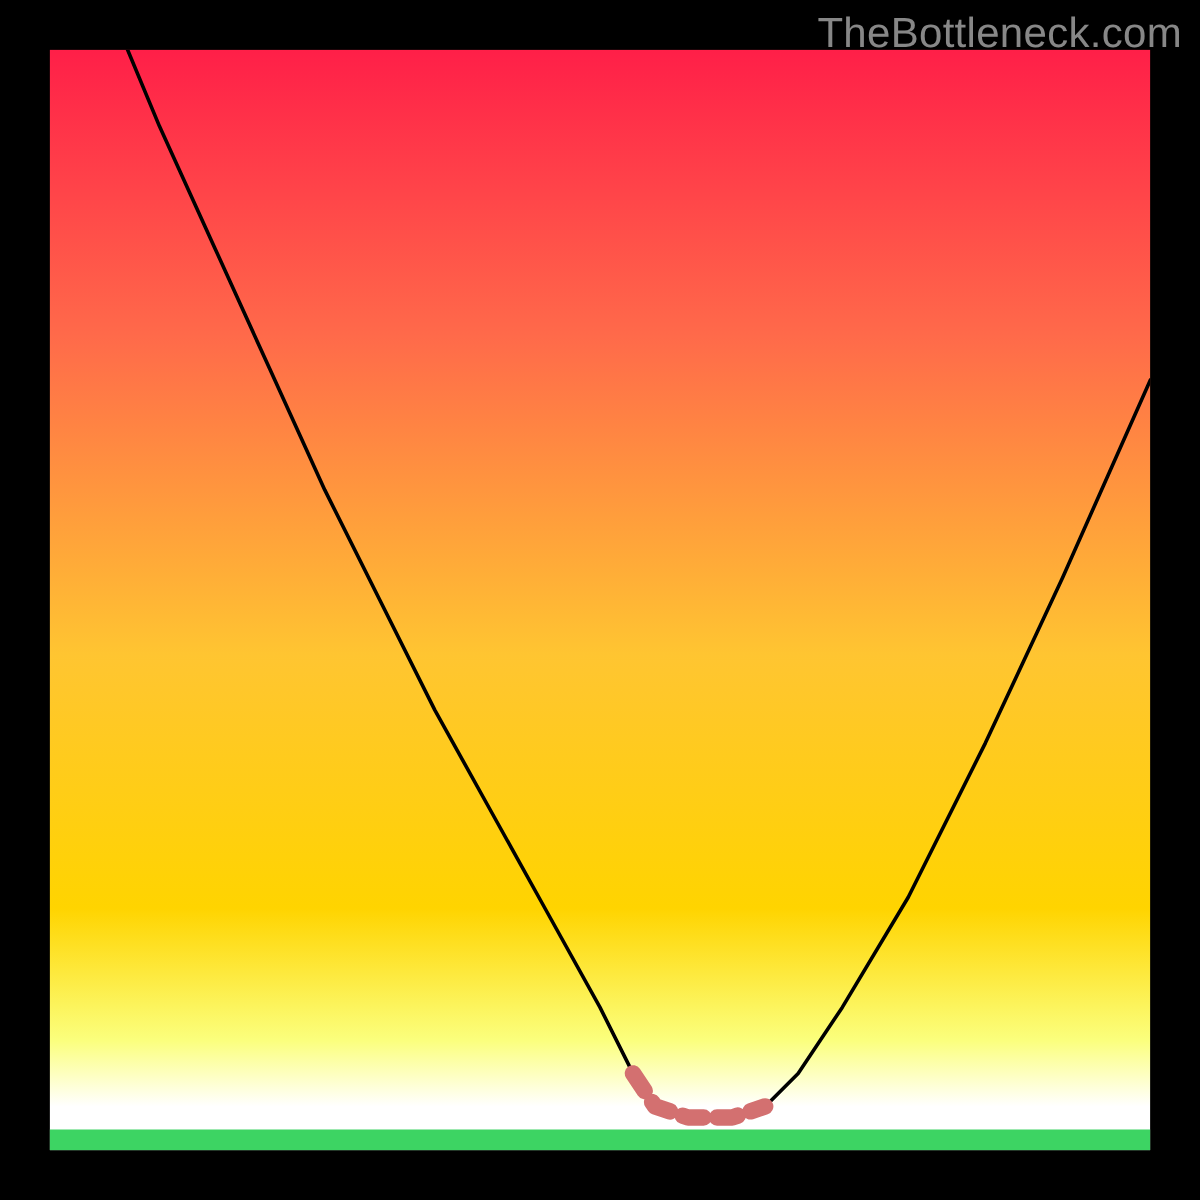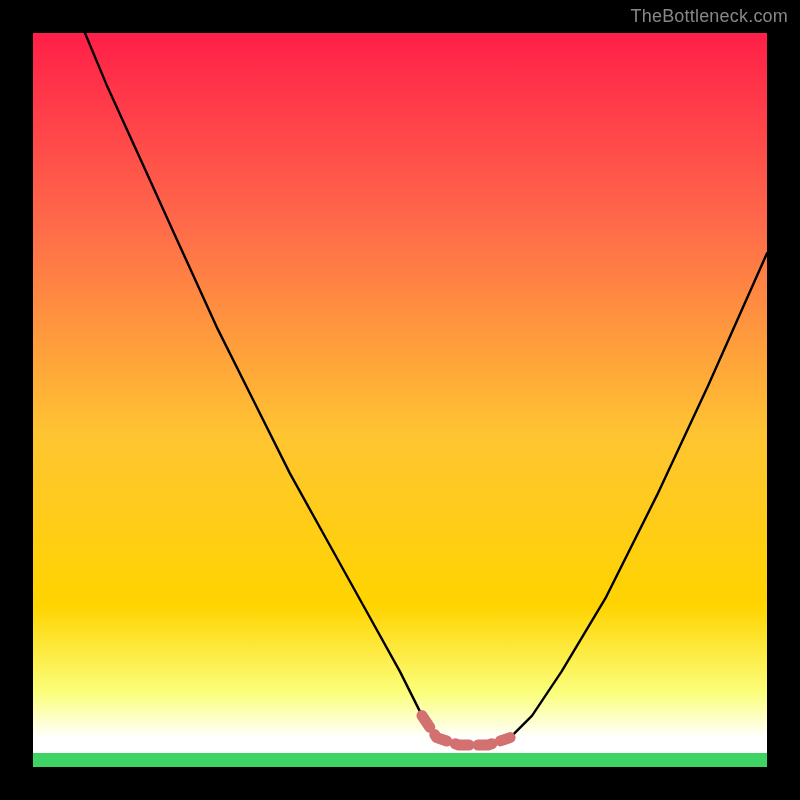--- a/index.html
+++ b/index.html
@@ -1,18 +1,18 @@
 <!DOCTYPE html>
 <html><head>
 <meta charset="utf-8">
 <style>
   html,body{margin:0;padding:0;width:800px;height:800px;background:#000;overflow:hidden;font-family:Arial,Helvetica,sans-serif}
   .frame{position:absolute;left:0;top:0;width:800px;height:800px;background:#000}
   .plot{position:absolute;left:33px;top:33px;width:734px;height:734px;overflow:hidden}
-  .wm{position:absolute;right:12px;top:6px;color:#878787;font-size:18px;font-weight:400;letter-spacing:.2px}
+  .wm{position:absolute;right:12px;top:6px;color:#878787;font-size:28px;font-weight:400;letter-spacing:.2px}
   svg{position:absolute;left:0;top:0}
 </style>
 </head>
 <body>
 
 <div class="frame">
   <div class="wm">TheBottleneck.com</div>
   <div class="plot">
     <svg viewBox="0 0 734 734" width="734" height="734">
       <defs>

